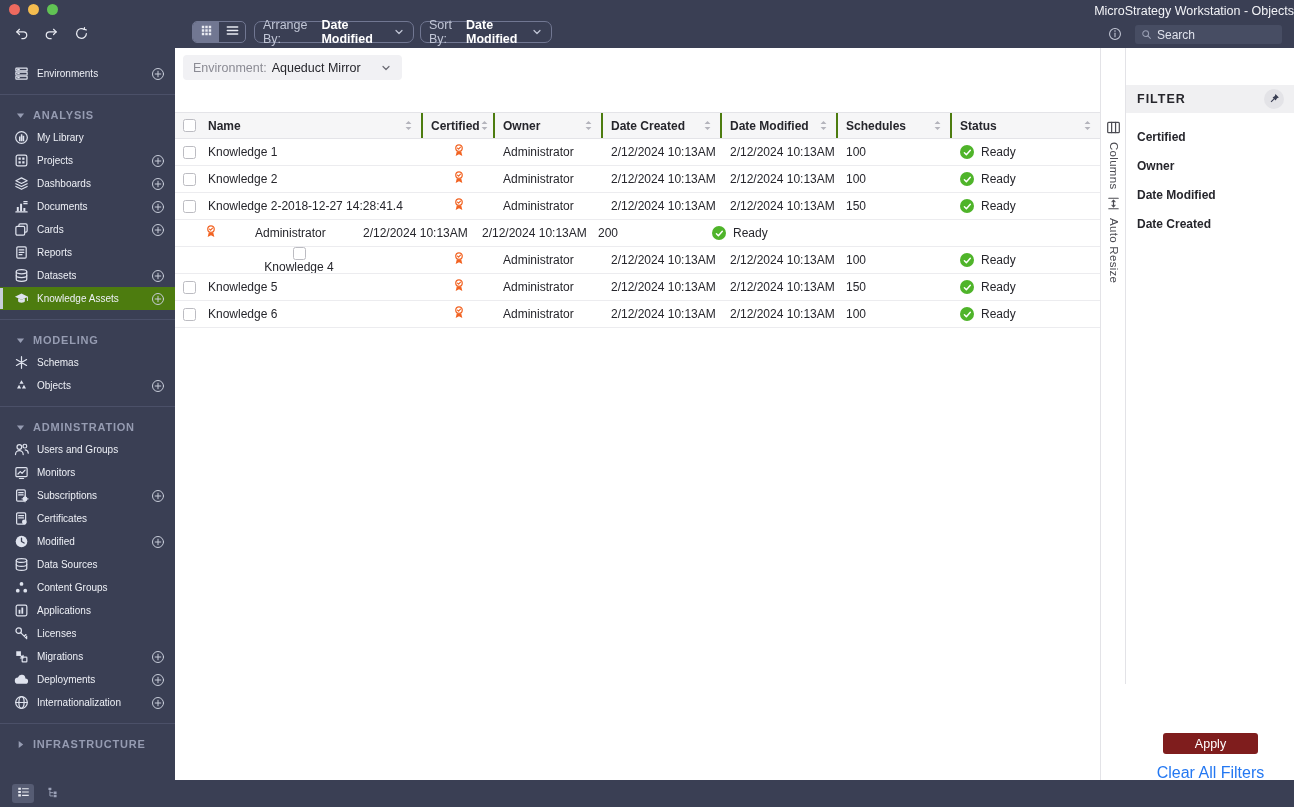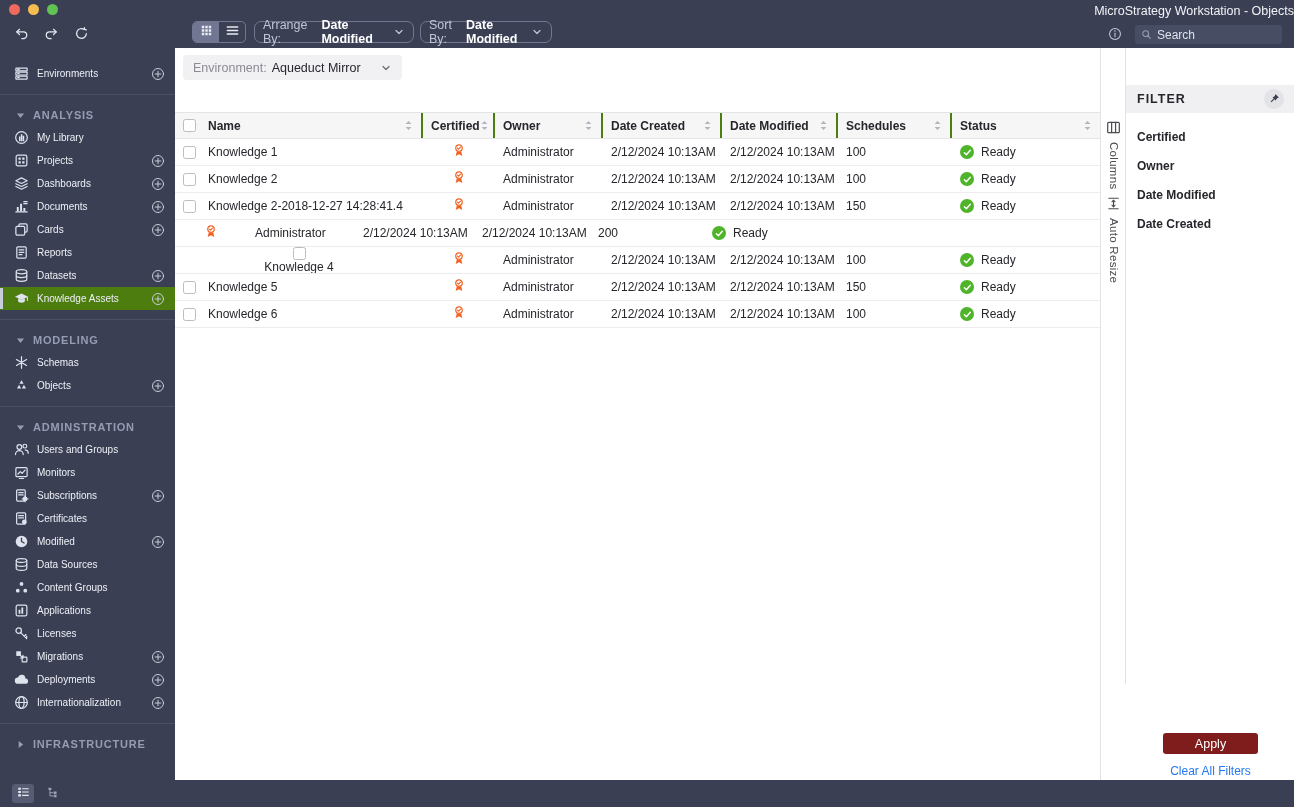--- a/index.html
+++ b/index.html
@@ -72,21 +72,21 @@
   .strip-ic { color:#4B4B52; display:flex; }
 
   
   .filter { position:absolute; top:0; left:950px; width:169px; height:636px; border-left:1px solid #E3E3E7; background:#fff; }
   .filter-head { position:absolute; top:37px; left:0; width:169px; height:28px; background:#F0F0F2; display:flex; align-items:center; padding:0 11px; }
   .filter-title { font-size:12.5px; font-weight:bold; color:#26262C; letter-spacing:1px; }
   .pin-btn { margin-left:auto; width:20px; height:20px; border-radius:50%; background:#E3E3E7; display:flex; align-items:center; justify-content:center; color:#3A3F54; }
   .filter-items { position:absolute; top:74px; left:0; width:169px; }
   .filter-item { height:29px; display:flex; align-items:center; padding:0 11px; font-size:12px; font-weight:bold; color:#26262C; }
   .apply-btn { position:absolute; top:685px; left:37px; width:95px; height:21px; background:#2478F2; border:none; border-radius:3px; color:#fff; font-size:12.5px; font-family:"Liberation Sans",sans-serif; display:flex; align-items:center; justify-content:center; cursor:pointer; }
-  .clear-link { position:absolute; top:716px; left:0; width:169px; text-align:center; color:#2478F2; font-size:12px; cursor:pointer; }
+  .clear-link { position:absolute; top:716px; left:0; width:169px; text-align:center; color:#2478F2; font-size:16px; cursor:pointer; }
 </style>
 </head>
 <body>
 
 <div class="app">
 
   <div class="titlebar">
     <div class="traffic">
       <span class="tl red"></span>
       <span class="tl yellow"></span>

